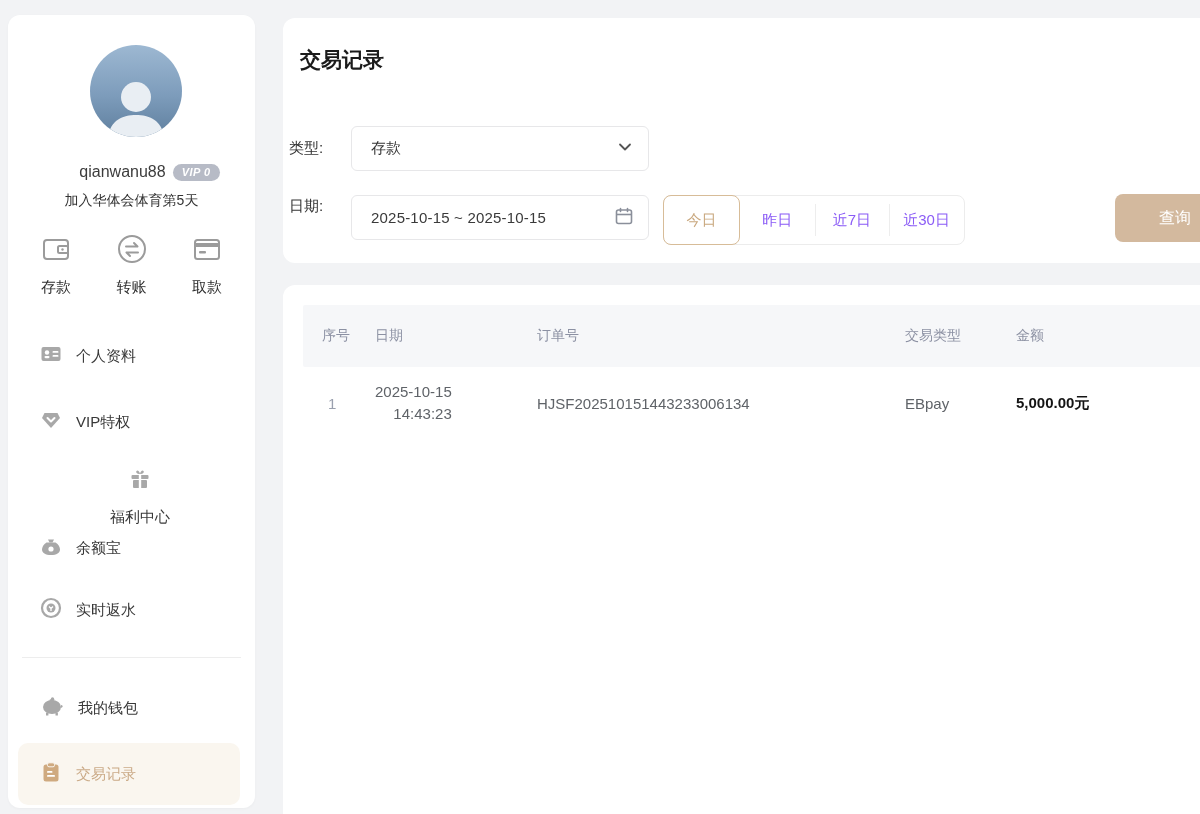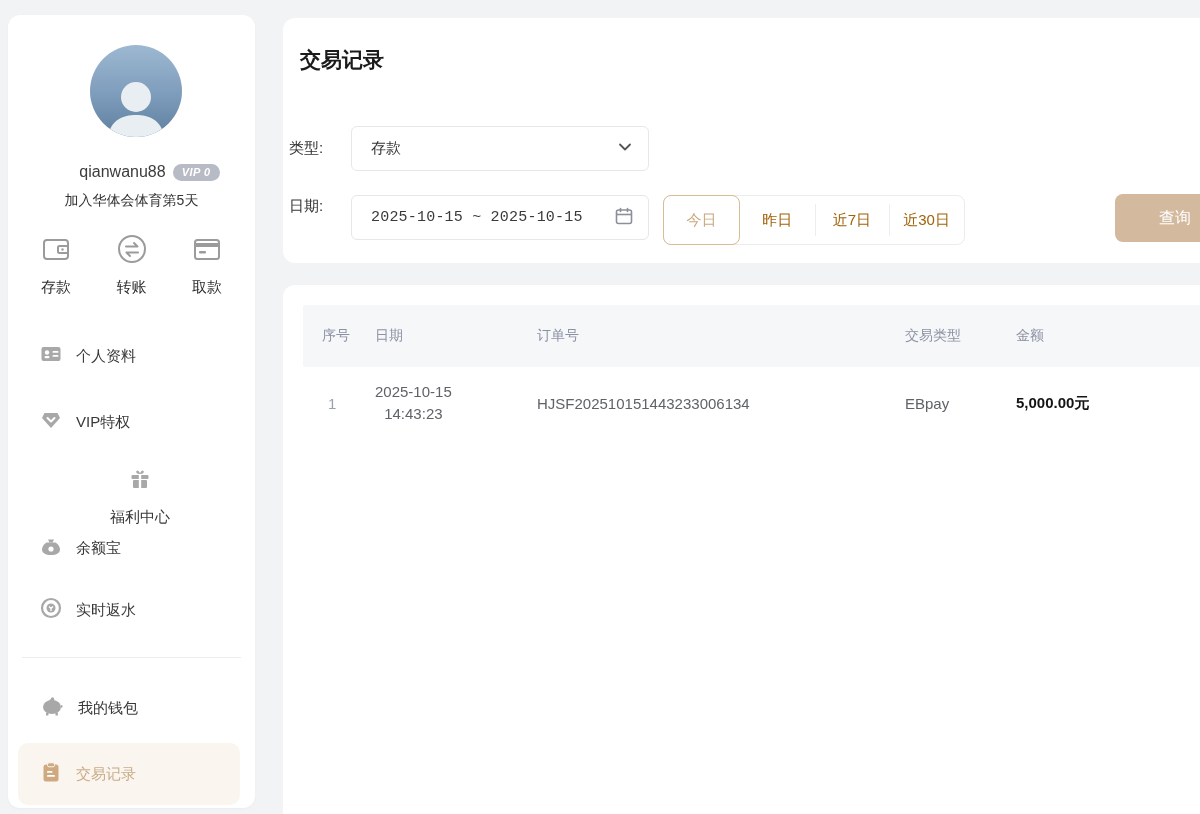--- a/index.html
+++ b/index.html
@@ -51,30 +51,30 @@
 
   .form-label { position:absolute; font-size:15px; color:#333; }
   .select-box, .date-box {
     position:absolute; left:68px; width:298px; height:45px;
     border:1px solid #e7e7e9; border-radius:6px; background:#fff;
     display:flex; align-items:center; padding:0 14px 0 19px; cursor:pointer;
   }
   .select-box { top:108px; }
   .date-box { top:177px; }
   .box-value { font-size:15px; color:#333; flex:1; }
-  .date-box .box-value { font-size:15px; color:#3a3a3a; letter-spacing:.2px;font-family:Liberation Mono, monospace; }
+  .date-box .box-value { font-size:15px; color:#3a3a3a; letter-spacing:.2px; }
 
   .range-group {
     position:absolute; left:380px; top:177px; height:50px; width:302px;
     border:1px solid #ececec; border-radius:8px; background:#fff;
     display:flex; align-items:stretch;
   }
   .range-btn {
     flex:1; display:flex; align-items:center; justify-content:center;
-    font-size:15px; color:#a16207; cursor:pointer; position:relative;
+    font-size:15px; color:#8b5cf6; cursor:pointer; position:relative;
   }
   .range-btn + .range-btn::before {
     content:""; position:absolute; left:0; top:8px; bottom:8px; width:1px; background:#ededed;
   }
   .range-btn.active {
     color:#c9a87f; border:1px solid #d7bc98; border-radius:8px;
     margin:-1px 0 -1px -1px; background:#fff;
   }
   .range-btn.active::before, .range-btn.active + .range-btn::before { display:none; }
 
@@ -93,21 +93,21 @@
   }
   .th { position:absolute; top:0; height:62px; display:flex; align-items:center; font-size:14px; color:#8c91a3; }
   .col-0 { left:19px; }  
   .col-1 { left:72px; }
   .col-2 { left:234px; }
   .col-3 { left:602px; }
   .col-4 { left:713px; }
   .trow { position:absolute; left:20px; top:82px; right:0; height:72px; }
   .td { position:absolute; top:0; height:72px; display:flex; align-items:center; font-size:15px; color:#5f6368; }
   .td.index { color:#9aa0ae; left:25px; }
-  .td.datetime { flex-direction:column; align-items:center; justify-content:center; line-height:22px; }
+  .td.datetime { flex-direction:column; align-items:flex-end; justify-content:center; line-height:22px; }
   .td.amount { font-weight:bold; color:#141414; }
 </style>
 </head>
 <body>
 
 <div class="card sidebar">
 
   <div class="avatar">
     <svg width="72" height="66" viewBox="0 0 72 66">
       <circle cx="36" cy="22" r="15" fill="#e9eef3"></circle>

